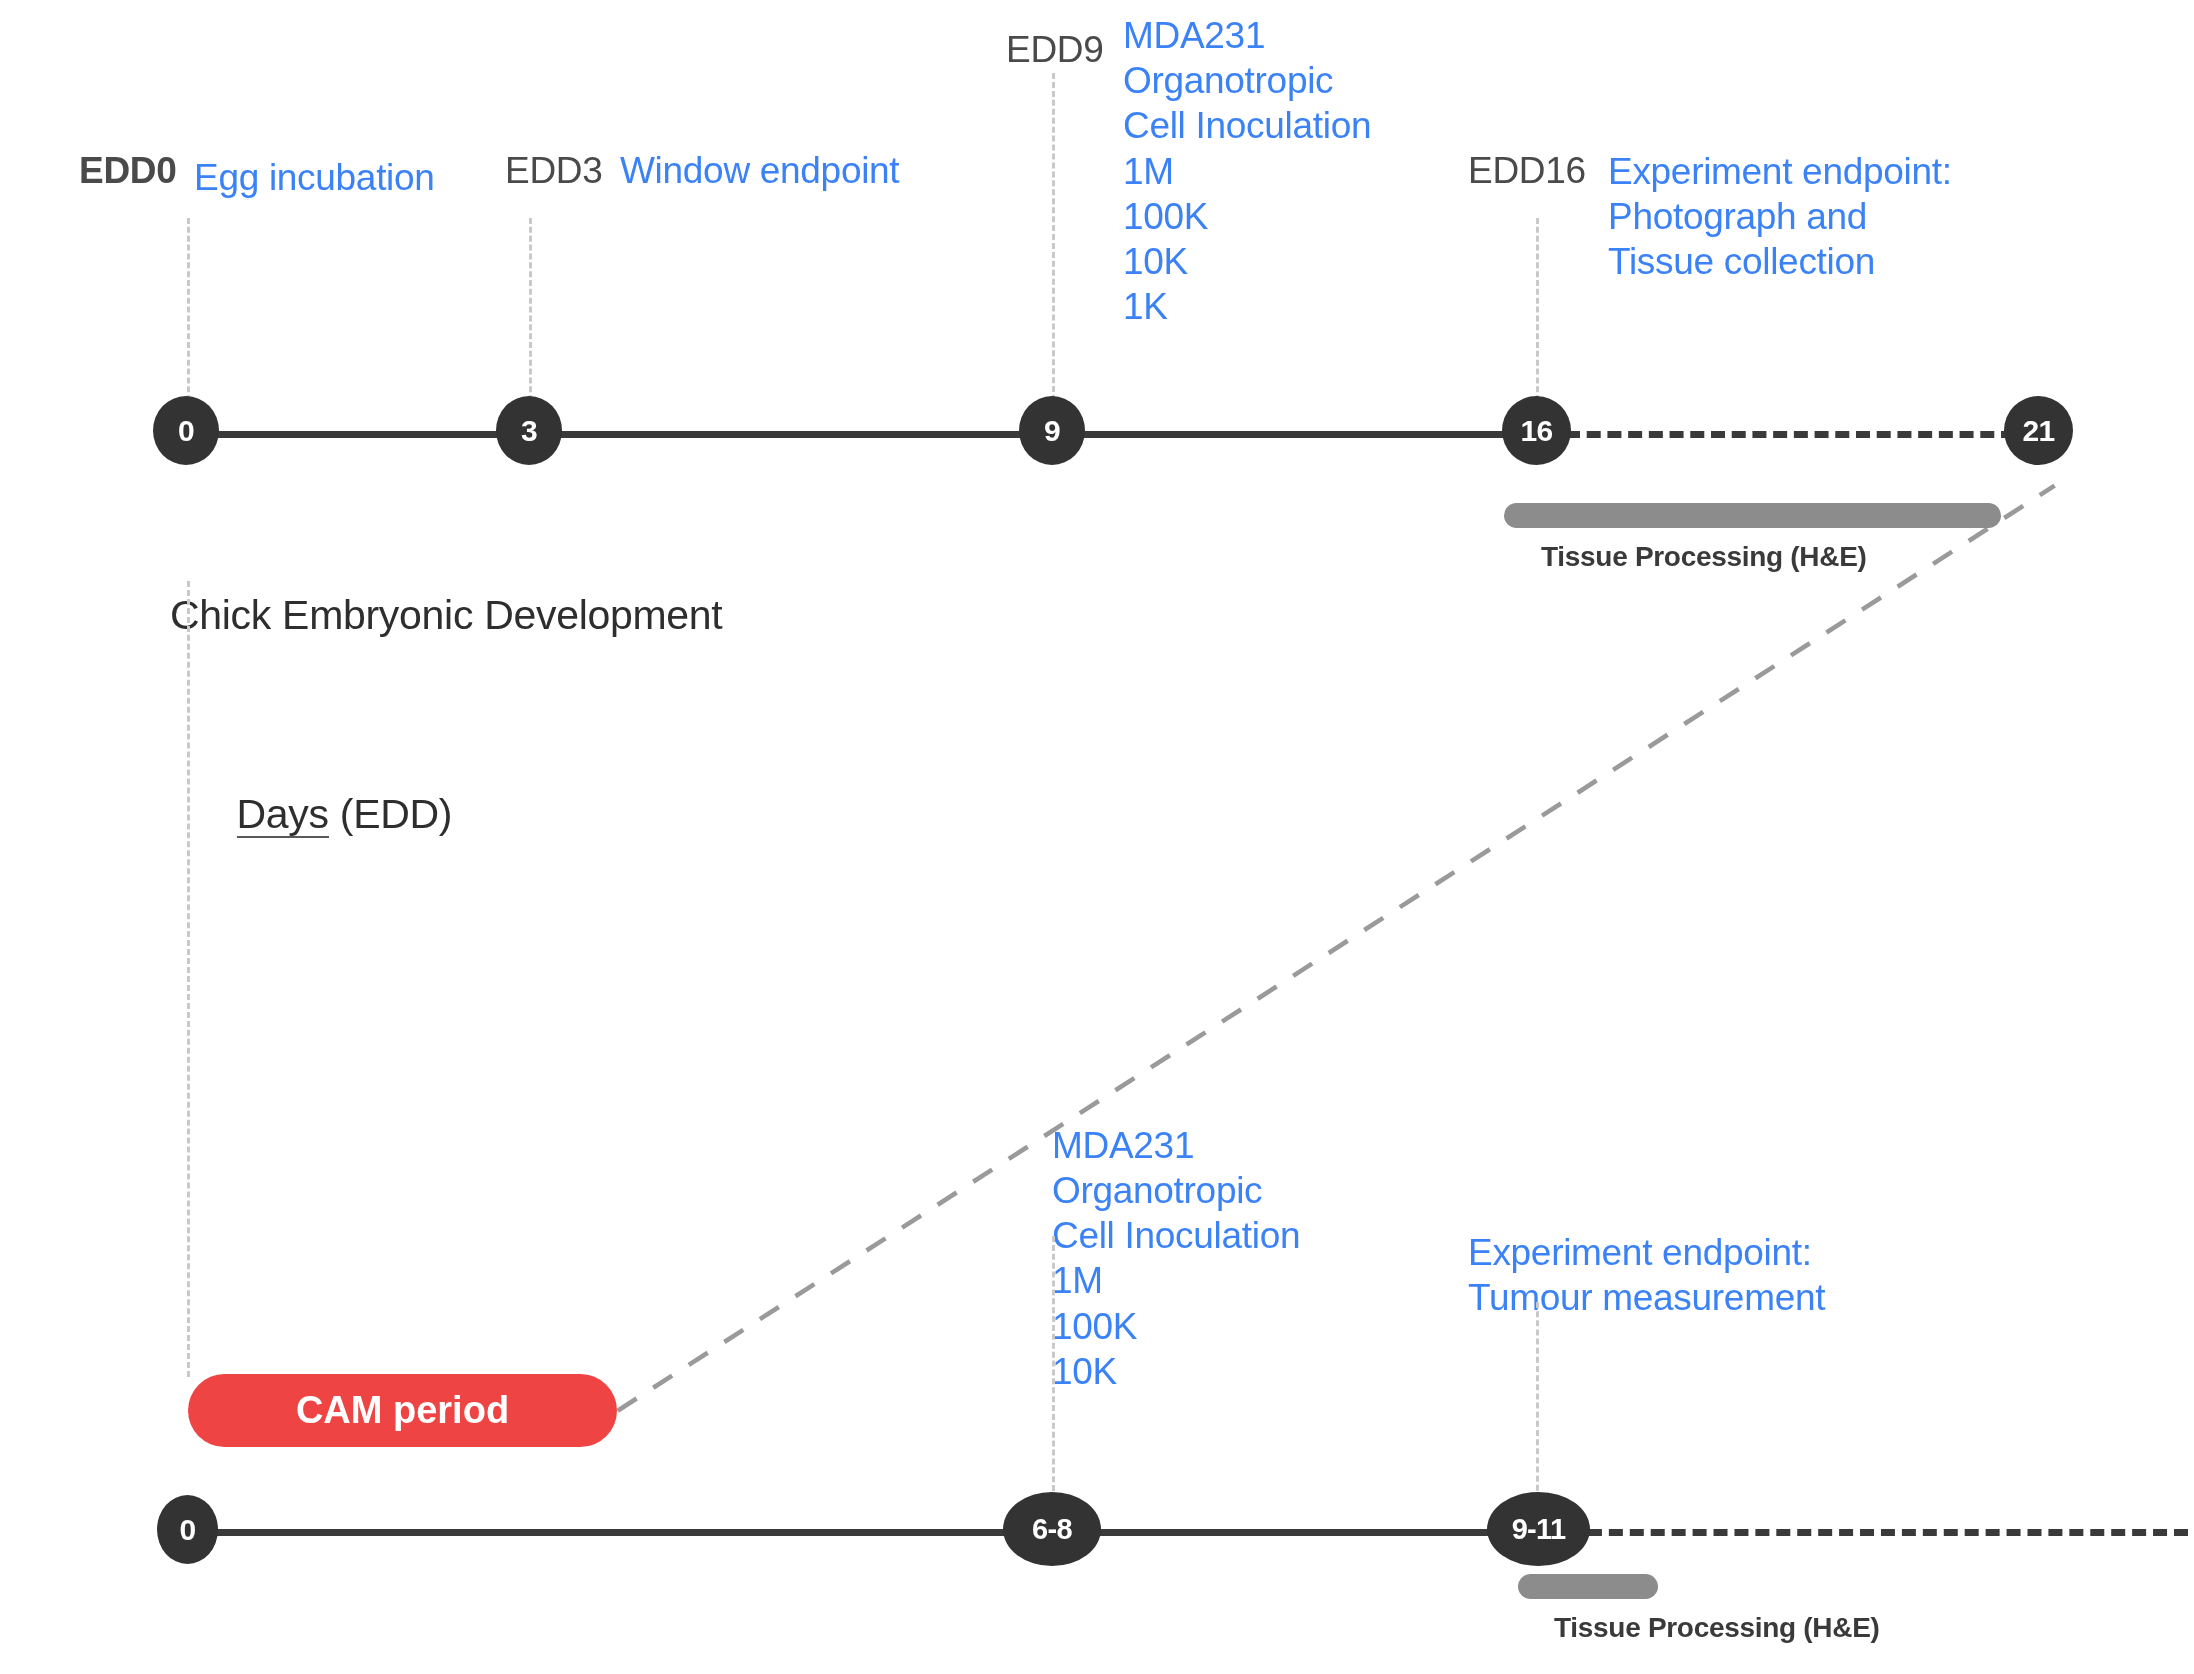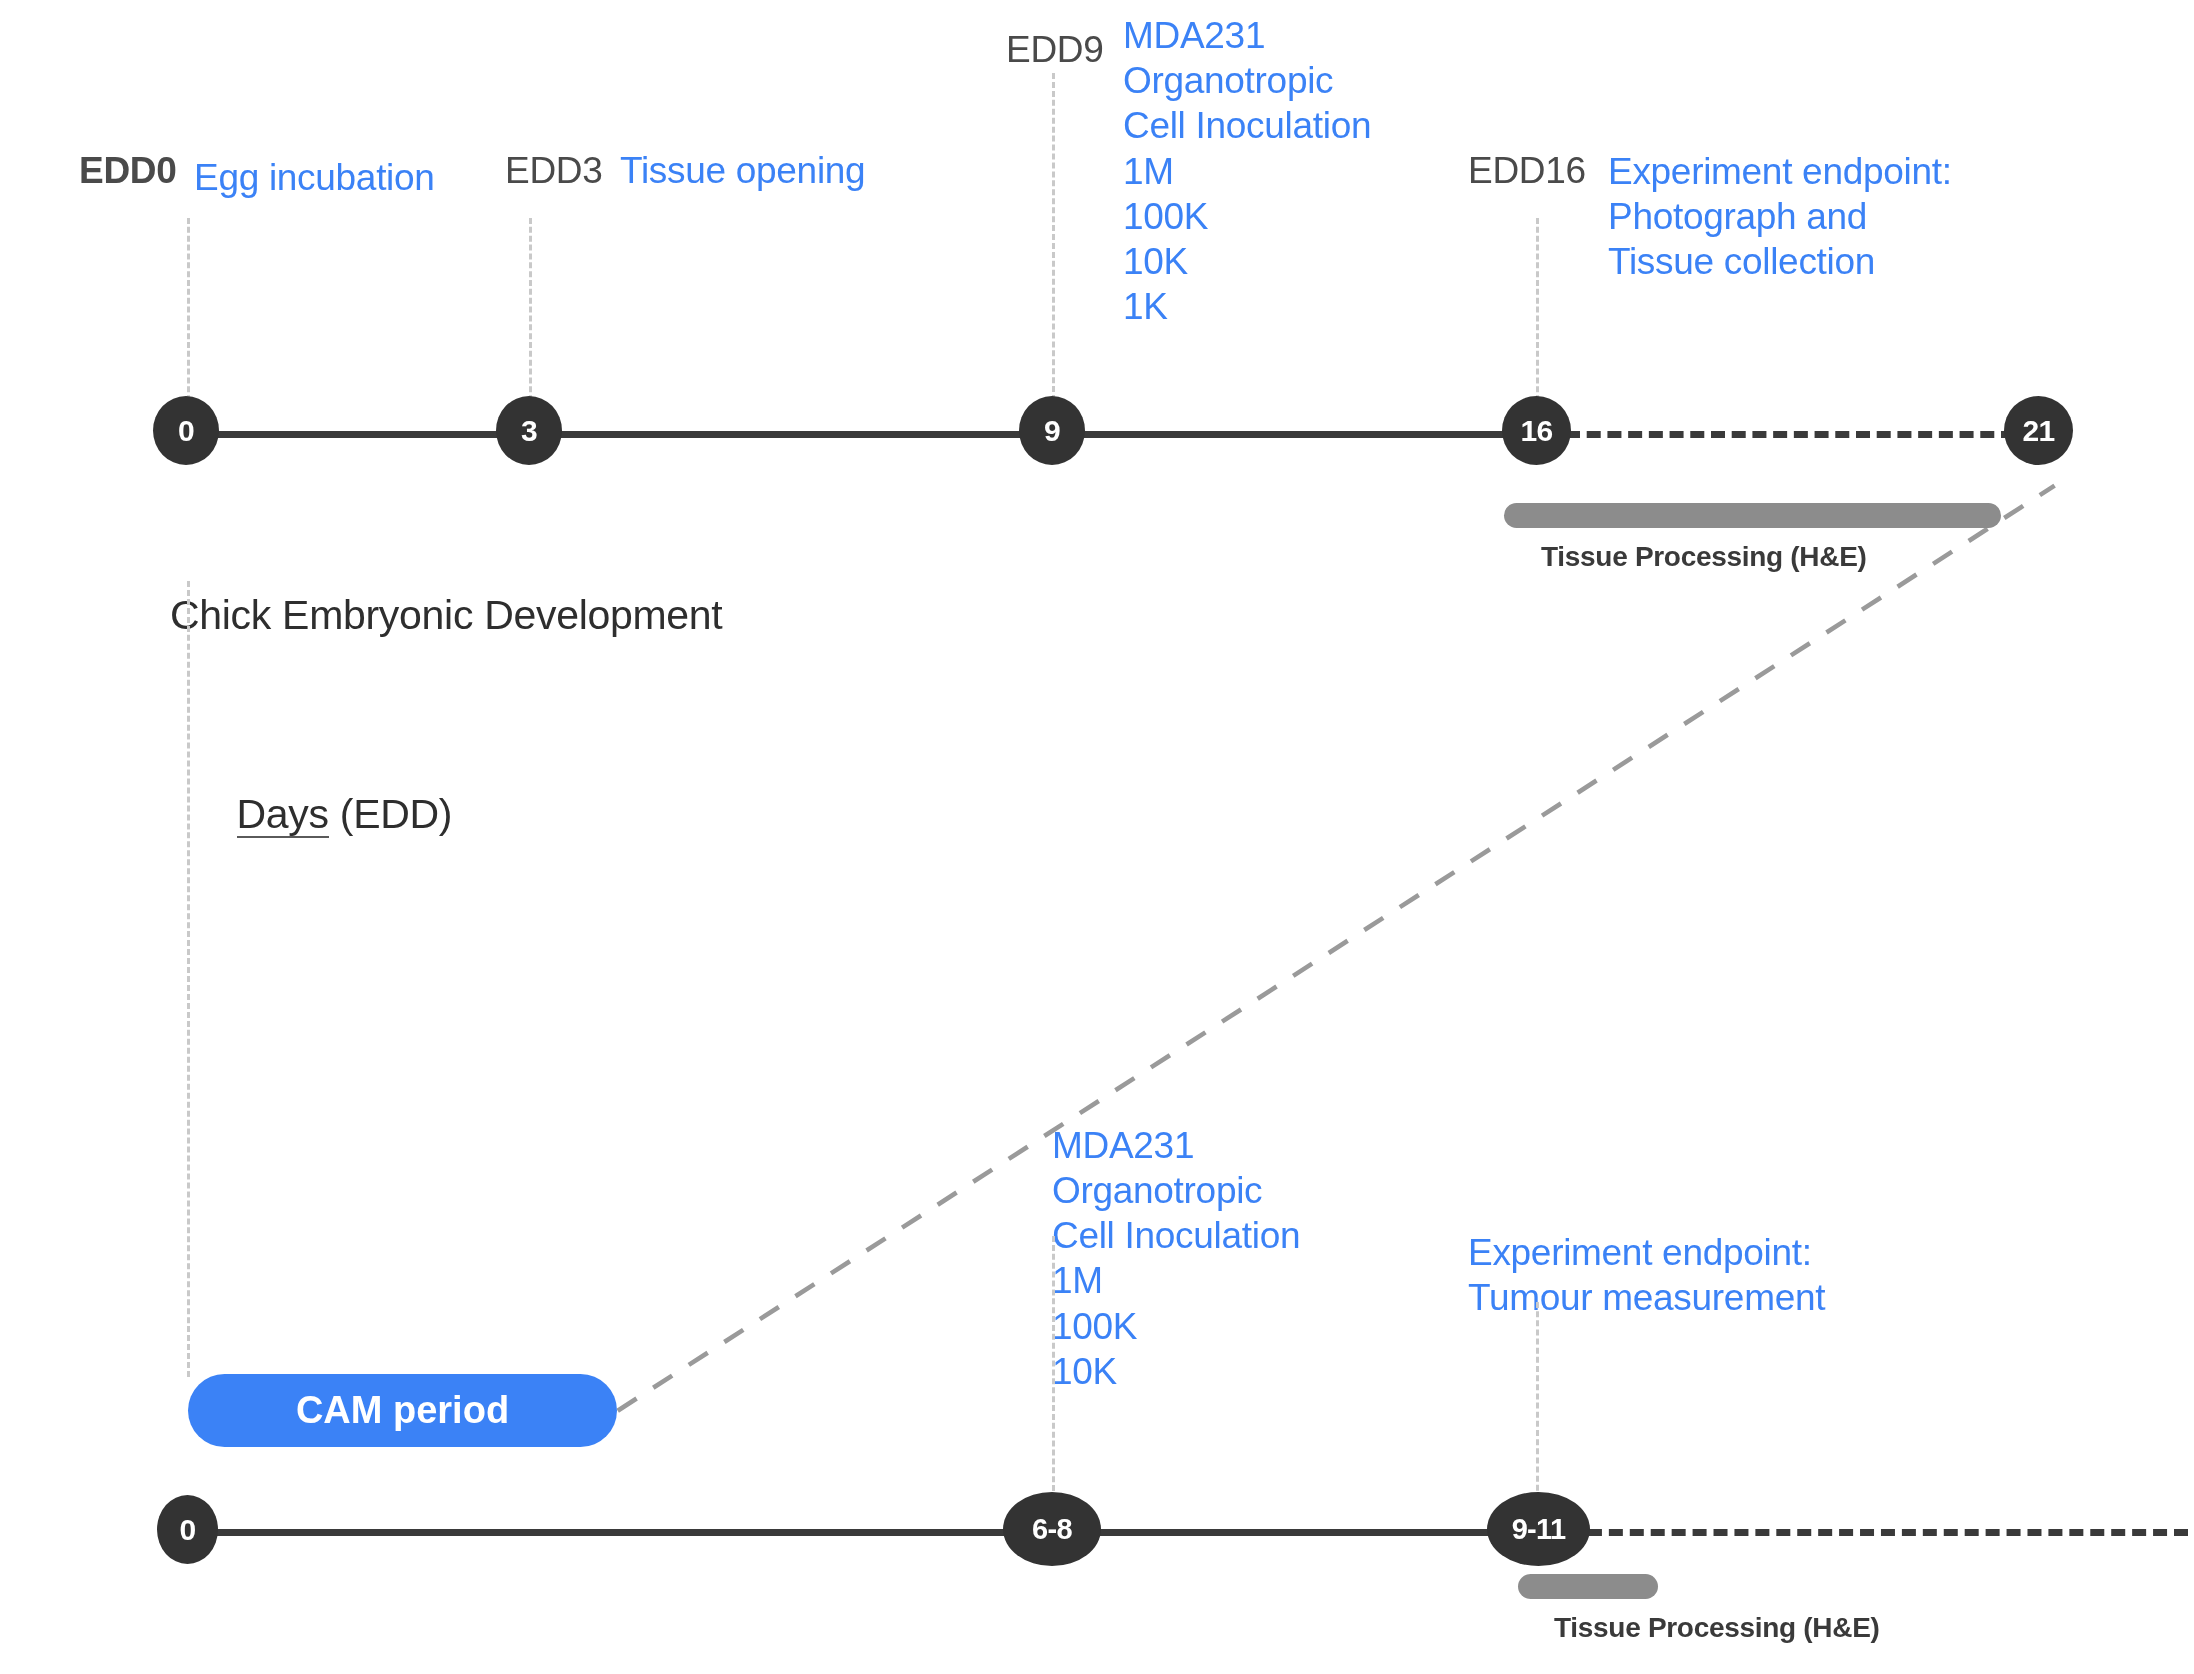--- a/index.html
+++ b/index.html
@@ -90,21 +90,21 @@
   .gbar {
     position: absolute;
     background: #8c8c8c;
     border-radius: 20px;
     z-index: 2;
   }
 
   
   .cam-pill {
     position: absolute;
-    background: #3b82f6;
+    background: #ef4444;
     border-radius: 46px;
     display: flex;
     align-items: center;
     justify-content: center;
     color: #ffffff;
     font-size: 38px;
     font-weight: bold;
     letter-spacing: 0px;
     z-index: 3;
   }
@@ -151,21 +151,21 @@
     <span>16</span>
   </div>
   <div class="node" style="left:2004px; top:396px; width:69px; height:69px;">
     <span>21</span>
   </div>
 
   <div class="lbl edd-tag" style="left:79px; top:149px;font-weight:bold;">EDD0</div>
   <div class="lbl desc" style="left:194px; top:156px;">Egg incubation</div>
 
   <div class="lbl edd-tag" style="left:505px; top:149px;">EDD3</div>
-  <div class="lbl desc" style="left:620px; top:149px;">Tissue opening</div>
+  <div class="lbl desc" style="left:620px; top:149px;">Window endpoint</div>
 
   <div class="lbl edd-tag" style="left:1006px; top:28px;">EDD9</div>
   <div class="lbl desc" style="left:1123px; top:13.2px; line-height:1.22;">MDA231
 Organotropic
 Cell Inoculation
 1M
 100K
 10K
 1K</div>
 

